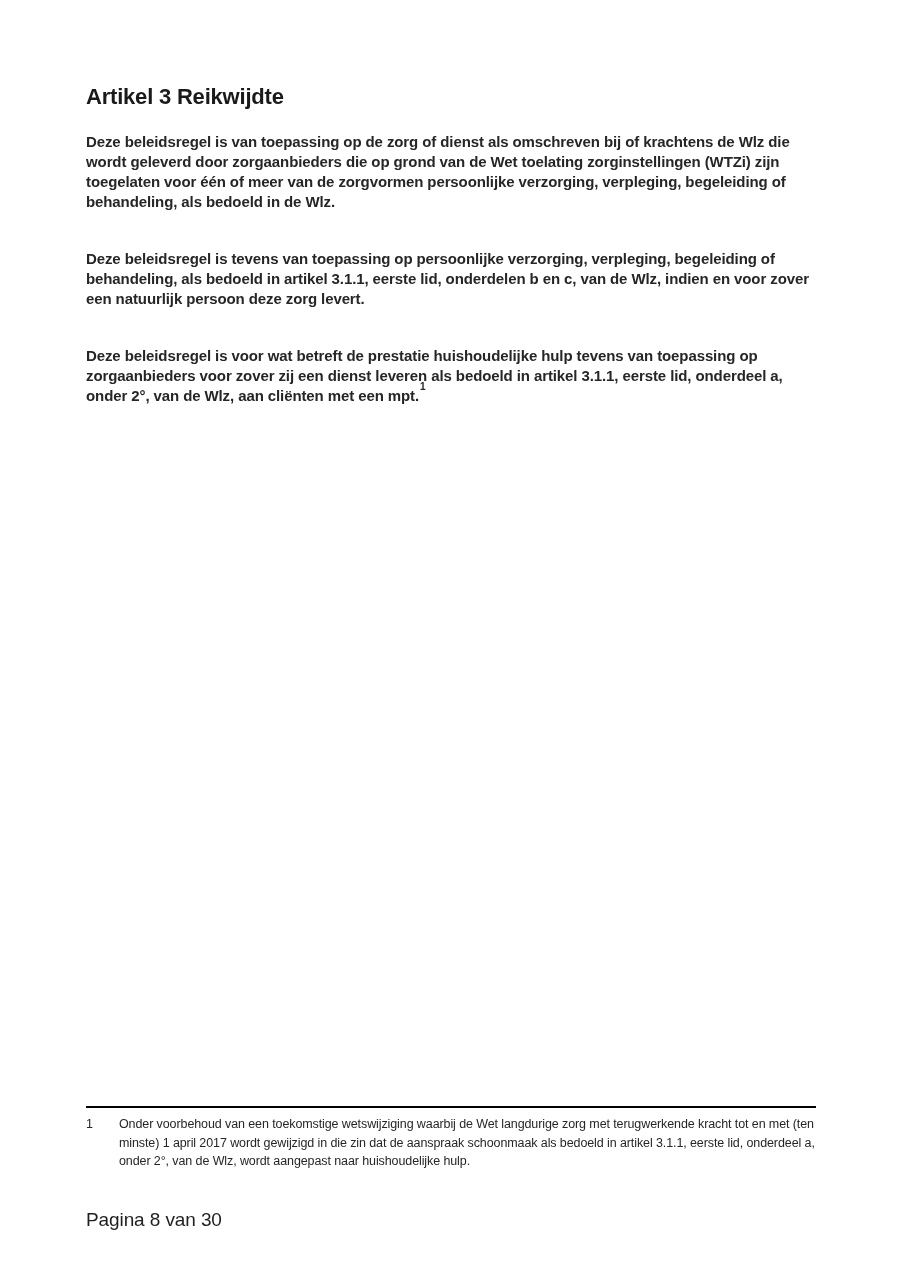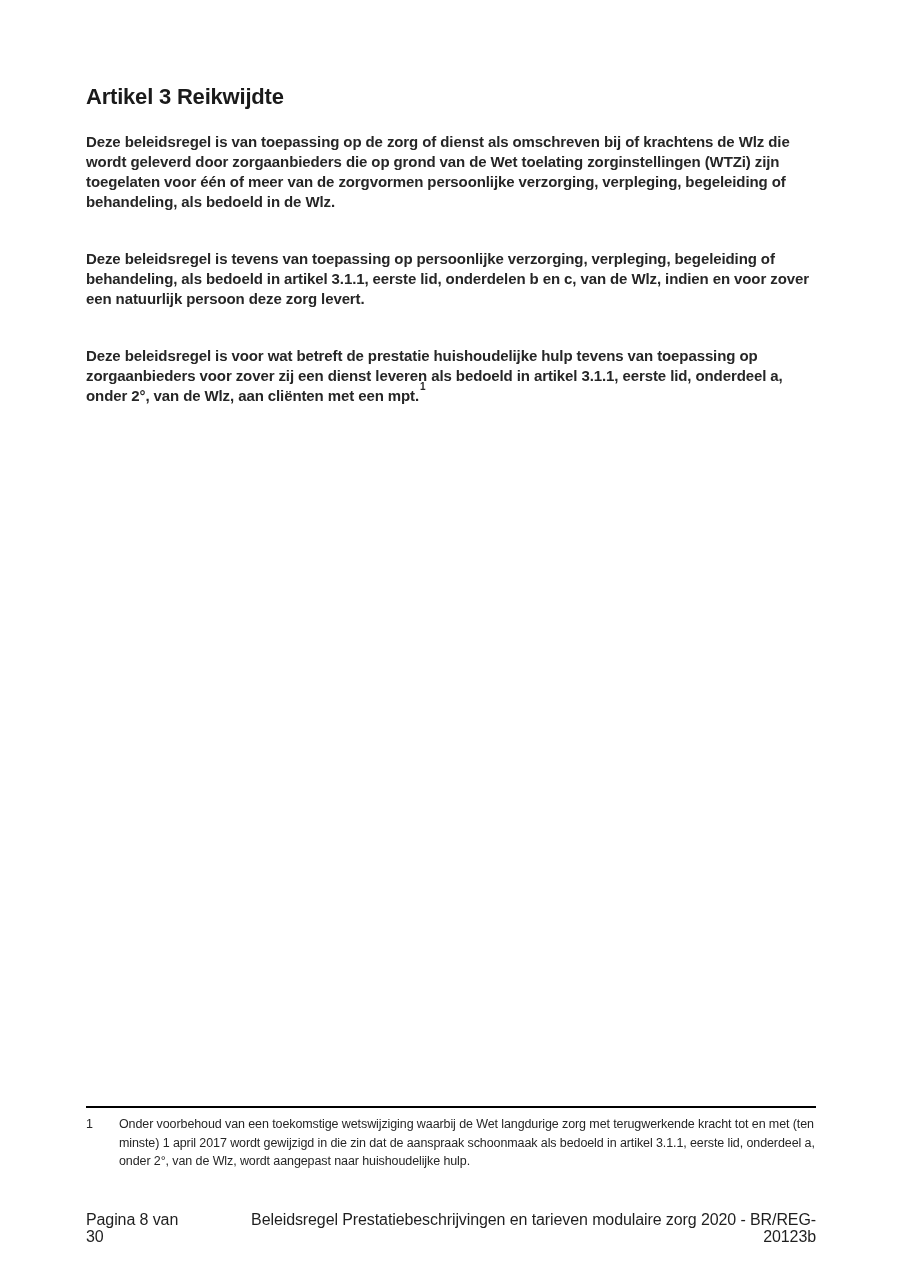--- a/index.html
+++ b/index.html
@@ -69,21 +69,21 @@
     flex: 1 1 auto;
   }
   .page-footer {
     position: absolute;
     left: 86px;
     top: 1211px;
     width: 730px;
     display: flex;
     justify-content: space-between;
     align-items: baseline;
-    font-size: 16px;
+    font-size: 19px;
     line-height: 17px;
     letter-spacing: -0.1px;
     color: #1f1f1f;
   }
   .footer-doc-title {
     text-align: right;
   }
 </style>
 </head>
 <body>
@@ -105,16 +105,15 @@
 
   <div class="footnote-block">
     <div class="footnote-row">
       <span class="footnote-marker">1</span>
       <span class="footnote-text">Onder voorbehoud van een toekomstige wetswijziging waarbij de Wet langdurige zorg met terugwerkende kracht tot en met (ten minste) 1 april 2017 wordt gewijzigd in die zin dat de aanspraak schoonmaak als bedoeld in artikel 3.1.1, eerste lid, onderdeel a, onder 2°, van de Wlz, wordt aangepast naar huishoudelijke hulp.</span>
     </div>
   </div>
 
   <div class="page-footer">
     <span class="footer-page-label">Pagina 8 van 30</span>
-    <span class="footer-doc-title">Beleidsregel Prestatiebeschrijvingen en tarieven modulaire zorg 2020 - BR/REG-20123b</span>
   </div>
 
 </div>
 
 </body></html>

